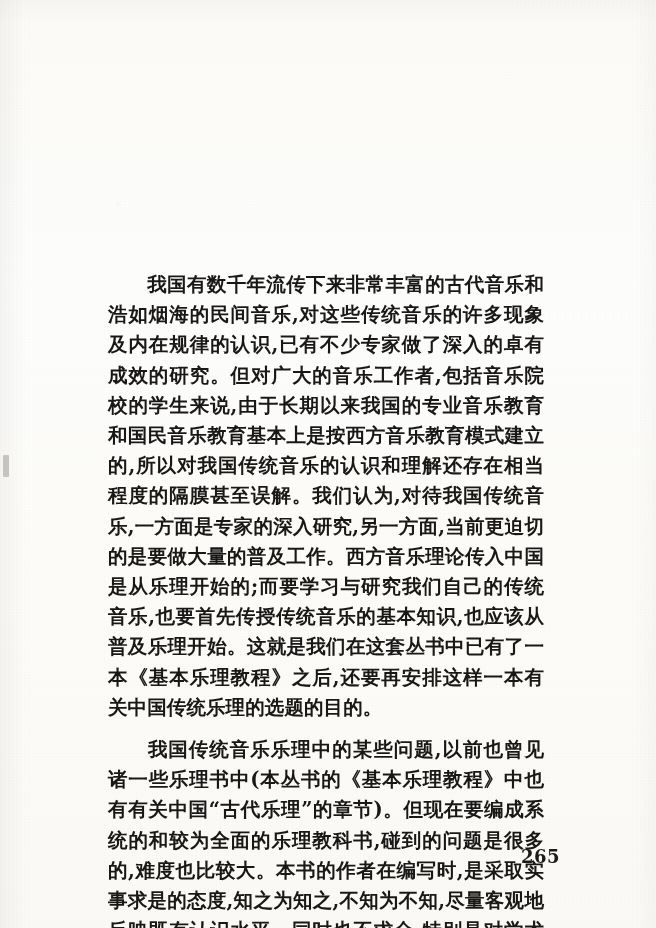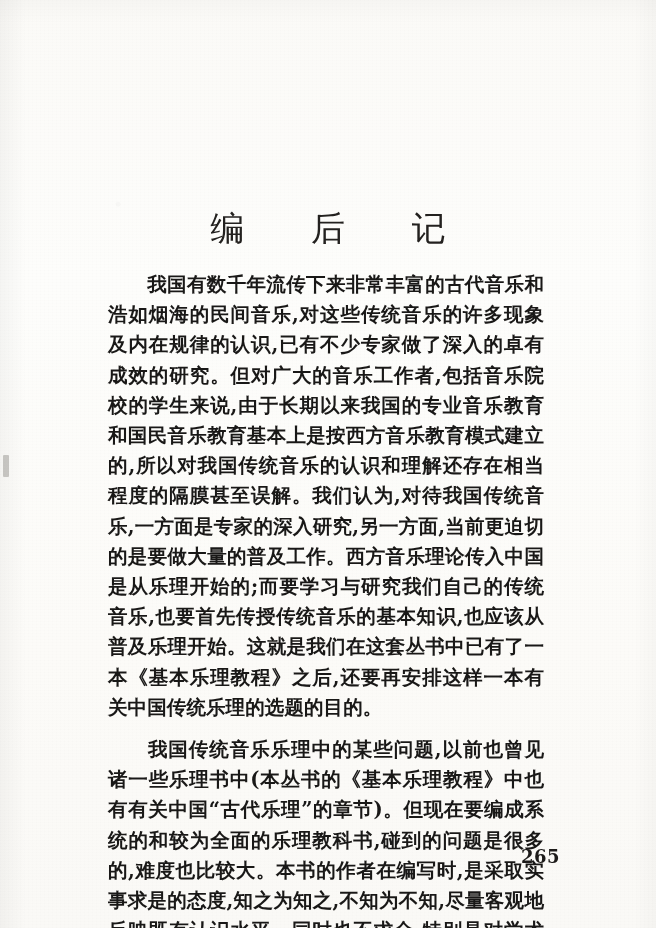--- a/index.html
+++ b/index.html
@@ -141,21 +141,20 @@
 </style>
 </head>
 <body>
 
 <div class="page">
 
   <div class="grain"></div>
   <div class="edge-shade"></div>
   <div class="margin-mark"></div>
 
-  <h1 class="heading">编 后 记</h1>
 
   <div class="body-block">
     <p class="para"><span class="indent"></span><span>我国有数千年流传下来非常丰富的古代音乐和浩如烟海的民间音乐,对这些传统音乐的许多现象及内在规律的认识,已有不少专家做了深入的卓有成效的研究。但对广大的音乐工作者,包括音乐院校的学生来说,由于长期以来我国的专业音乐教育和国民音乐教育基本上是按西方音乐教育模式建立的,所以对我国传统音乐的认识和理解还存在相当程度的隔膜甚至误解。我们认为,对待我国传统音乐,一方面是专家的深入研究,另一方面,当前更迫切的是要做大量的普及工作。西方音乐理论传入中国是从乐理开始的;而要学习与研究我们自己的传统音乐,也要首先传授传统音乐的基本知识,也应该从普及乐理开始。这就是我们在这套丛书中已有了一本《基本乐理教程》之后,还要再安排这样一本有关中国传统乐理的选题的目的。</span></p>
     <p class="para"><span class="indent"></span><span>我国传统音乐乐理中的某些问题,以前也曾见诸一些乐理书中(本丛书的《基本乐理教程》中也有有关中国“古代乐理”的章节)。但现在要编成系统的和较为全面的乐理教科书,碰到的问题是很多的,难度也比较大。本书的作者在编写时,是采取实事求是的态度,知之为知之,不知为不知,尽量客观地反映既有认识水平。同时也不求全,特别是对学术界争论较大的问题,暂不列入。有些问题,比如节奏与节拍问题,是传统音乐理论研究中的薄弱环节,</span></p>
   </div>
 
   <div class="page-number">265</div>
 
 
 </div>

